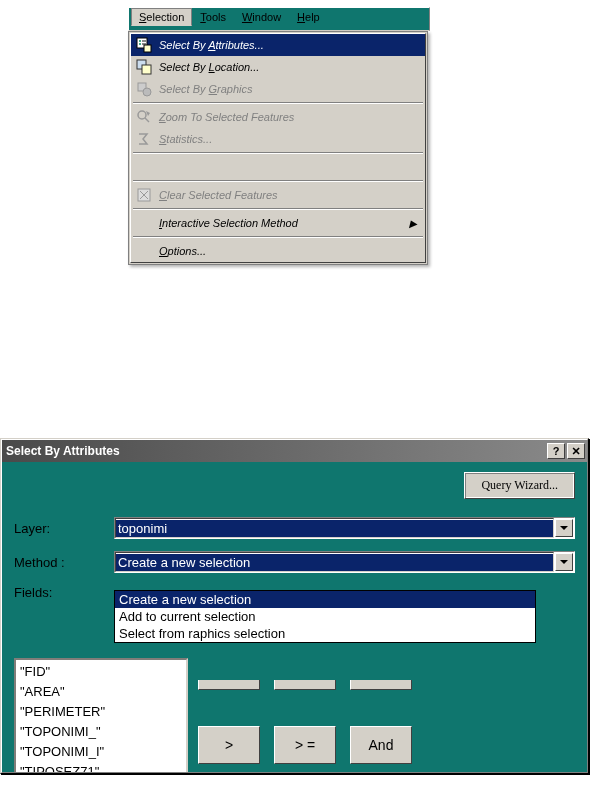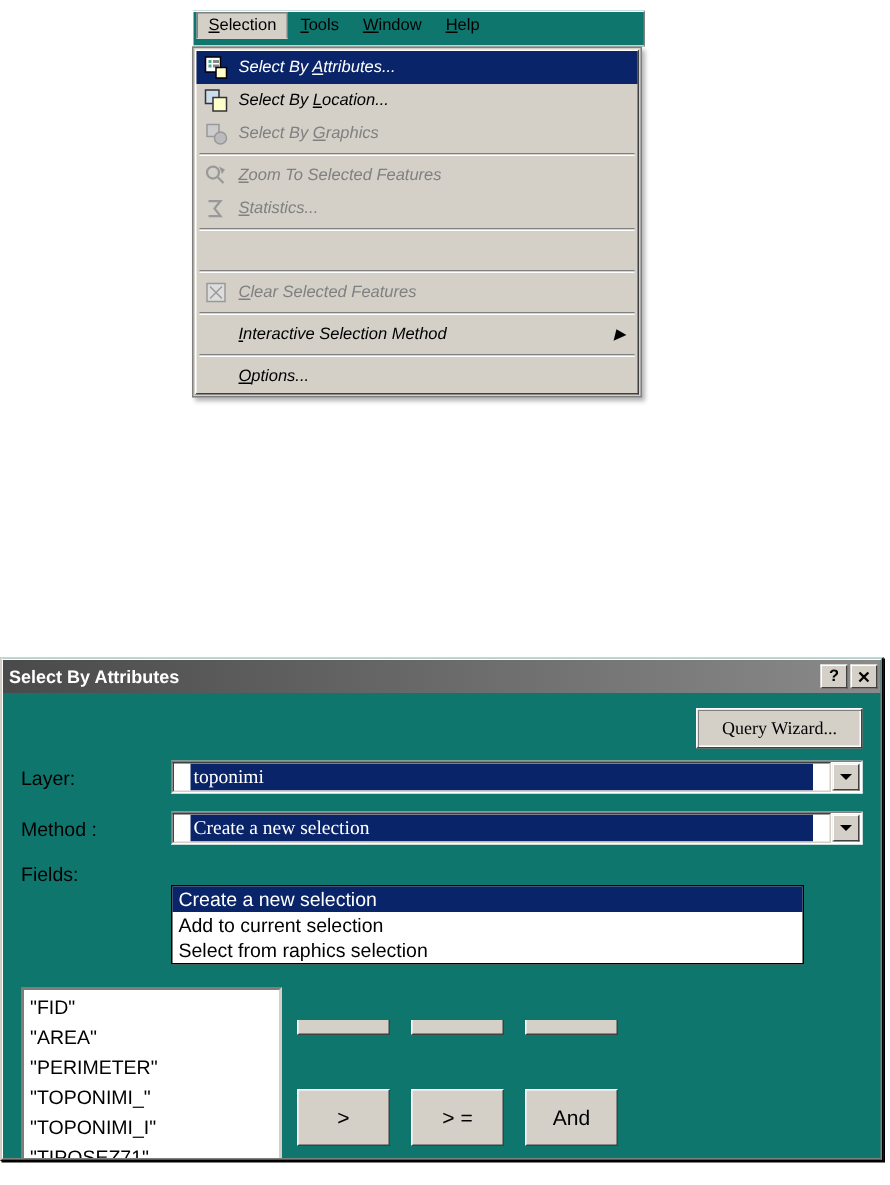--- a/index.html
+++ b/index.html
@@ -132,21 +132,21 @@
       color: #000;
       margin-left: 2px;
     }
 
     .dialog-body {
       padding: 10px 12px 0 12px;
       position: relative;
       height: 310px;
       overflow: hidden;
     }
-    .row-right { text-align: right; margin-bottom: 8px; }
+    .row-right { text-align: right; margin-bottom: 18px; }
     .btn {
       background: #d4d0c8;
       border: 1px solid #fff;
       border-right-color: #404040;
       border-bottom-color: #404040;
       box-shadow: 1px 1px 0 #808080 inset, -1px -1px 0 #fff inset;
       padding: 4px 14px;
       font-family: Tahoma; font-size: 12px;
       cursor: default;
       min-width: 50px;
@@ -169,23 +169,22 @@
       height: 22px;
     }
     .combo-inner {
       flex: 1;
       border: 1px solid #404040;
       border-right-color: #d4d0c8;
       border-bottom-color: #d4d0c8;
       background: #fff;
       display: flex;
       align-items: center;
-      padding: 0 11px;
+      padding: 0 0;
       overflow: hidden;
-      font-family: Liberation Serif, serif;
     }
     .combo-inner.sel {
       color: #fff;
       font-size: 13px;
     }
     .combo-inner.sel span {
       background: #0a246a;
       padding: 1px 2px;
       display: inline-block;
       width: 100%;

